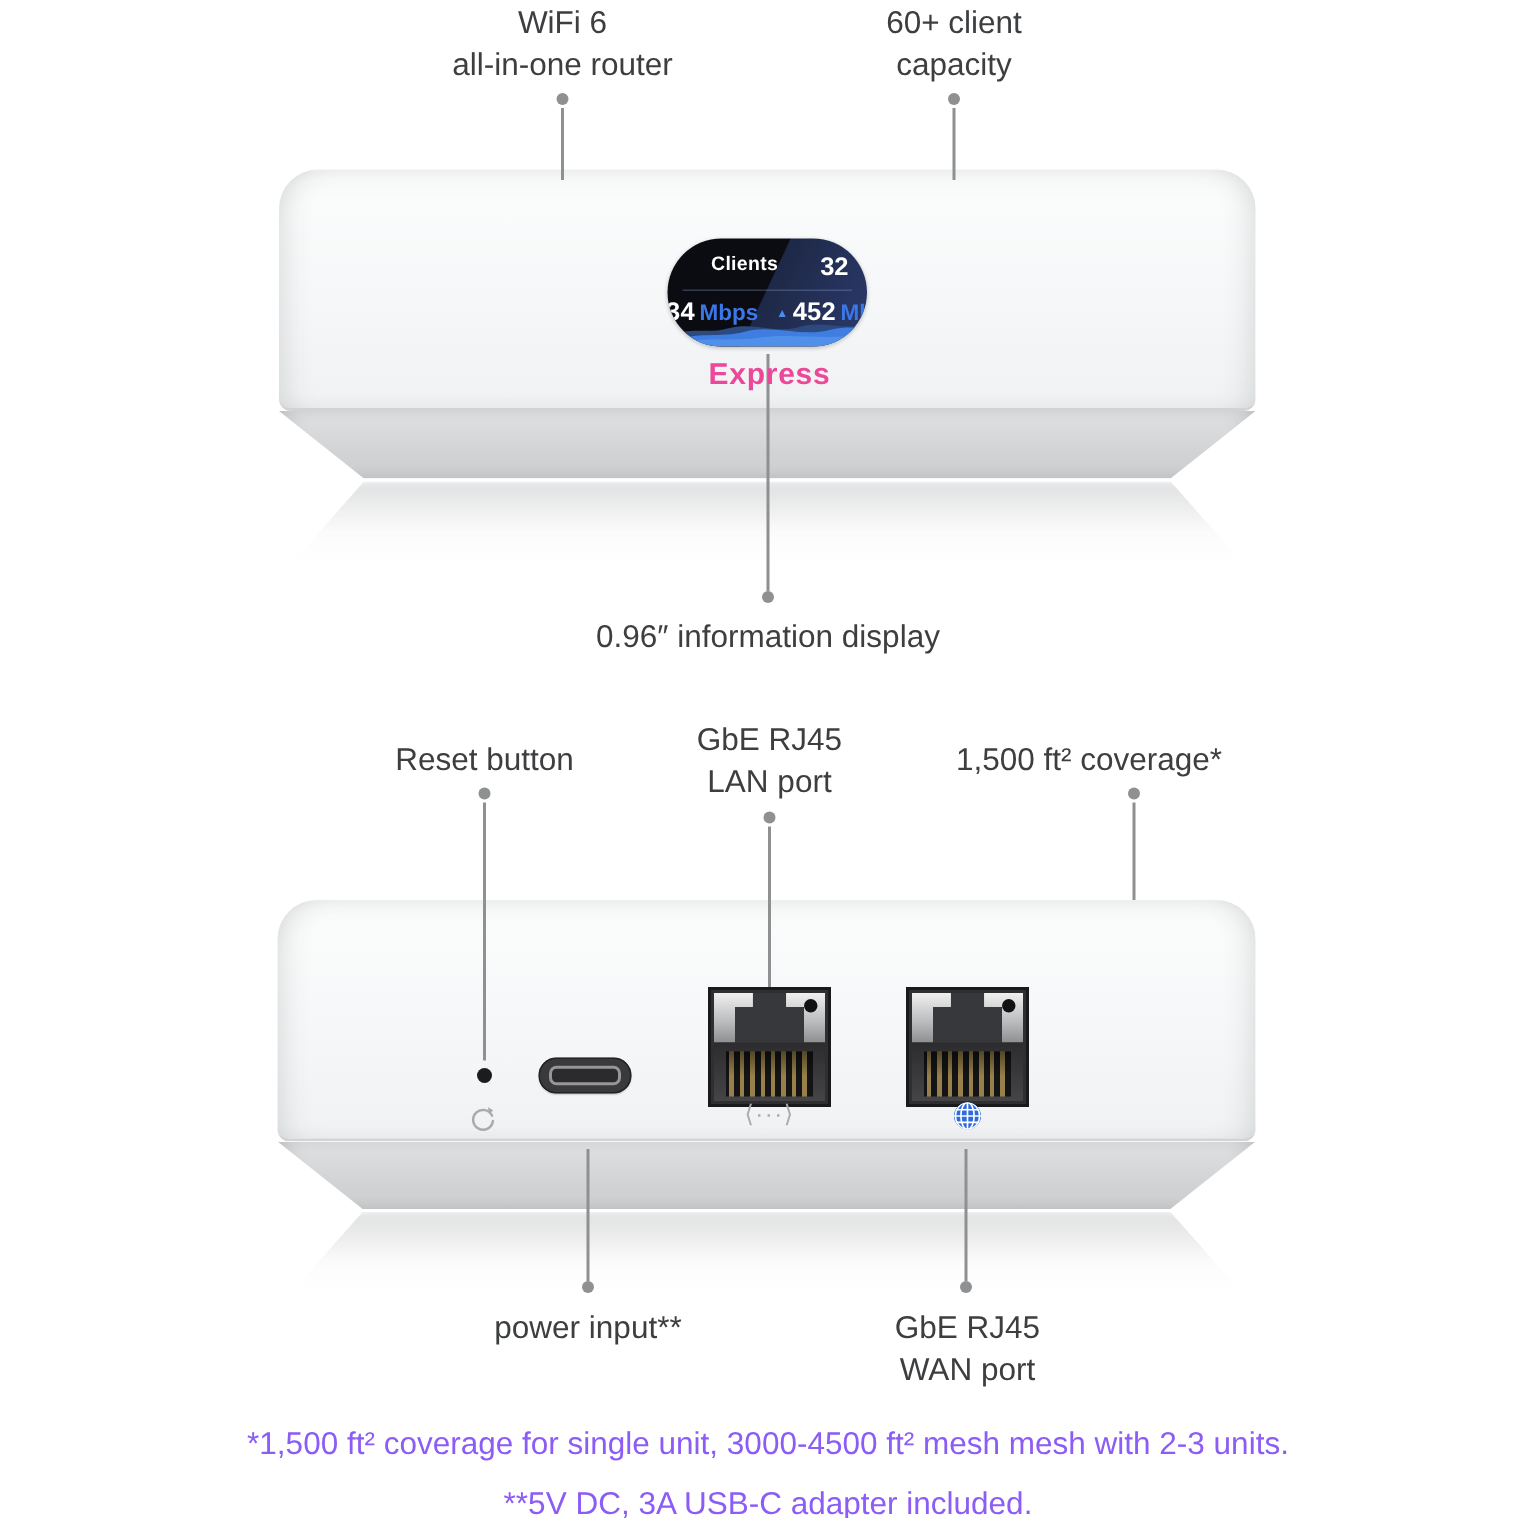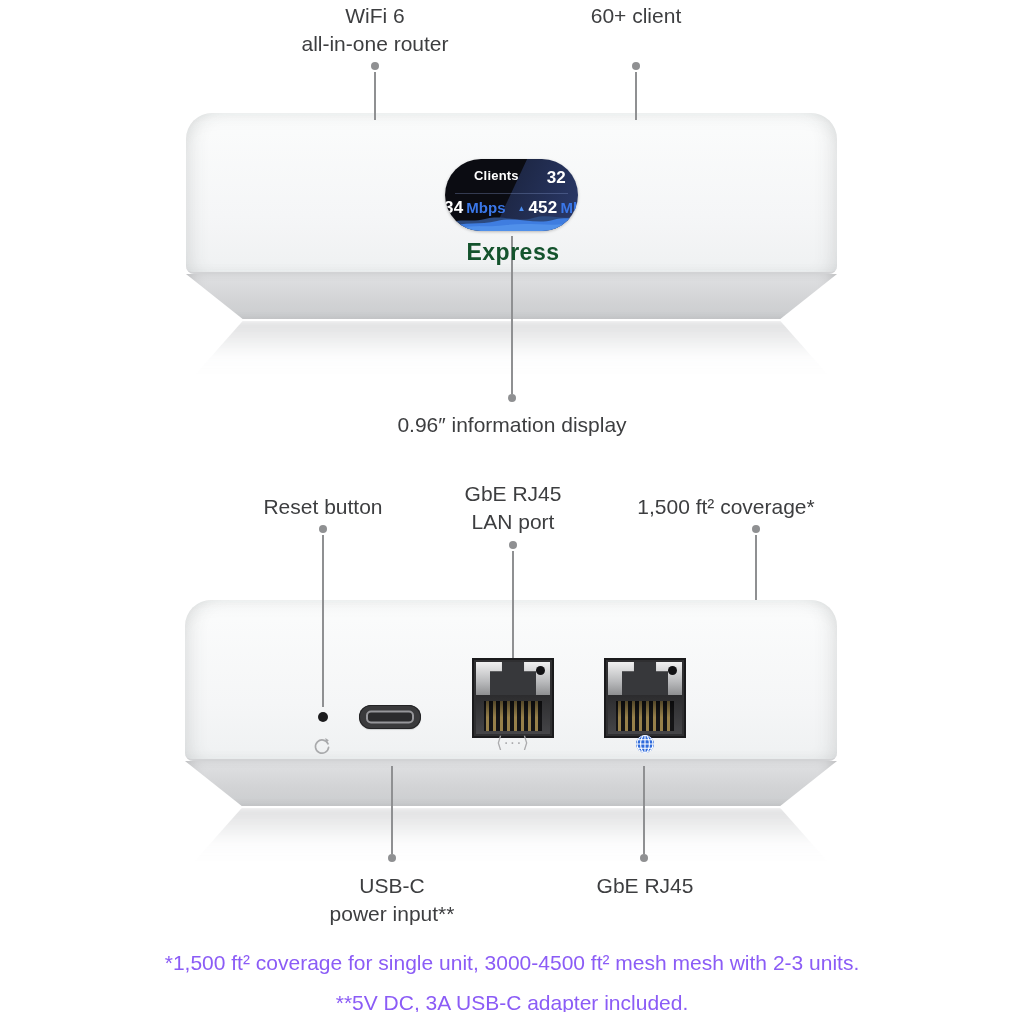--- a/index.html
+++ b/index.html
@@ -37,21 +37,21 @@
   .screen-row1 .count{font-size:17px;font-weight:bold;color:#fff;}
   .screen-divider{height:1px;margin:5px 10px 0 10px;background:rgba(130,150,200,.35);}
   .screen-row2{display:flex;justify-content:center;align-items:baseline;gap:12px;margin-top:4px;}
   .tp-group{display:flex;align-items:baseline;gap:3px;}
   .tp-arrow{font-size:8px;color:#4a8df0;position:relative;top:-2px;}
   .tp-value{font-size:17px;font-weight:bold;color:#fff;letter-spacing:.2px;}
   .tp-unit{font-size:15px;font-weight:bold;color:#3a77e8;}
   .screen-waves{position:absolute;left:0;bottom:0;width:133px;height:22px;}
 
   .brand{position:absolute;left:413px;top:239px;width:200px;text-align:center;z-index:5;
-    font-size:23px;font-weight:bold;color:#14532d;letter-spacing:.5px;}
+    font-size:20px;font-weight:bold;color:#ec4899;letter-spacing:.5px;}
 
   
   .reset-dot{position:absolute;left:318px;top:712px;width:10px;height:10px;border-radius:50%;background:#1c1c1e;z-index:3;}
   .icon-abs{position:absolute;z-index:3;}
   .usbc{position:absolute;left:359px;top:705px;width:62px;height:24px;border-radius:12px;background:#3a3a3c;z-index:3;
     box-shadow:inset 0 0 0 1px #232325,0 1px 1px rgba(0,0,0,.15);}
   .usbc-slot{position:absolute;left:50%;top:50%;transform:translate(-50%,-50%);width:44px;height:9px;border-radius:5px;
     background:#2b2b2d;border:2px solid #96969a;}
   .rj45{position:absolute;top:658px;width:82px;height:80px;background:#2f2f31;border:2px solid #1a1a1c;box-sizing:border-box;z-index:3;}
   .rj45-metal{position:absolute;top:2px;left:2px;right:2px;height:33px;
@@ -71,20 +71,21 @@
 <body>
 
 <div class="stage">
 
   <div class="callout-label" style="left:225px;top:2px;width:300px;">
     <div>WiFi 6</div>
     <div>all-in-one router</div>
   </div>
   <div class="callout-label" style="left:486px;top:2px;width:300px;">
     <div>60+ client</div>
+    <div>capacity</div>
   </div>
   <div class="c-dot" style="left:371px;top:62px;"></div>
   <div class="c-line" style="left:374px;top:72px;height:48px;"></div>
   <div class="c-dot" style="left:632px;top:62px;"></div>
   <div class="c-line" style="left:635px;top:72px;height:48px;"></div>
 
   <div class="device-body" style="left:186px;top:113px;width:651px;height:159px;"></div>
   <div class="device-base" style="left:186px;top:274px;width:651px;height:45px;"></div>
   <div class="device-reflection" style="left:186px;top:321px;width:651px;height:64px;"></div>
 
@@ -180,25 +181,25 @@
       <line x1="3" y1="15.2" x2="19" y2="15.2"></line>
       <line x1="11" y1="2" x2="11" y2="20"></line>
       <ellipse cx="11" cy="11" rx="4.4" ry="9"></ellipse>
       <ellipse cx="11" cy="11" rx="8" ry="9"></ellipse>
     </g>
   </svg>
 
   <div class="c-line" style="left:391px;top:766px;height:88px;"></div>
   <div class="c-dot" style="left:388px;top:854px;"></div>
   <div class="callout-label" style="left:242px;top:872px;width:300px;">
-    <div>USB-C</div>
     <div>power input**</div>
   </div>
   <div class="c-line" style="left:643px;top:766px;height:88px;"></div>
   <div class="c-dot" style="left:640px;top:854px;"></div>
   <div class="callout-label" style="left:495px;top:872px;width:300px;">
     <div>GbE RJ45</div>
+    <div>WAN port</div>
   </div>
 
   <div class="footnote" style="top:951px;">*1,500 ft² coverage for single unit, 3000-4500 ft² mesh mesh with 2-3 units.</div>
   <div class="footnote" style="top:991px;">**5V DC, 3A USB-C adapter included.</div>
 
 </div>
 
 </body></html>

